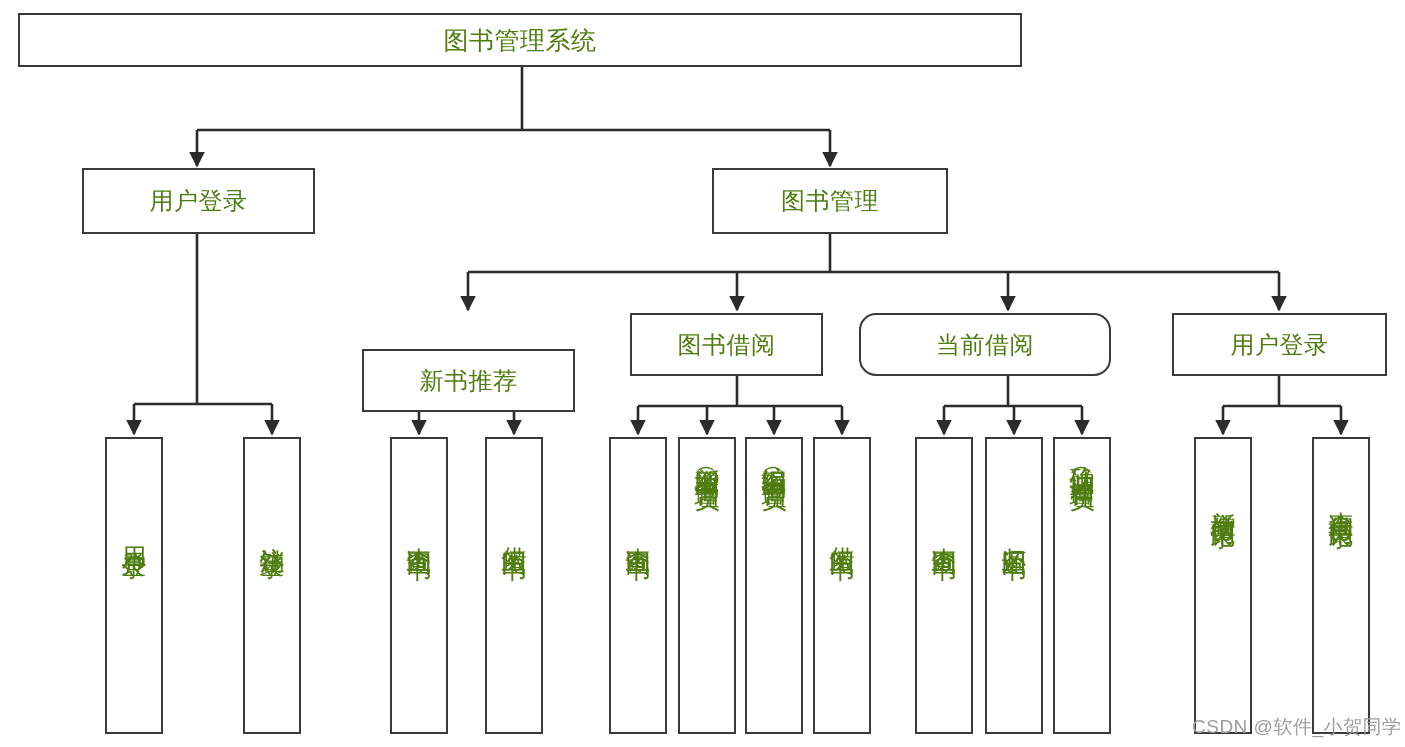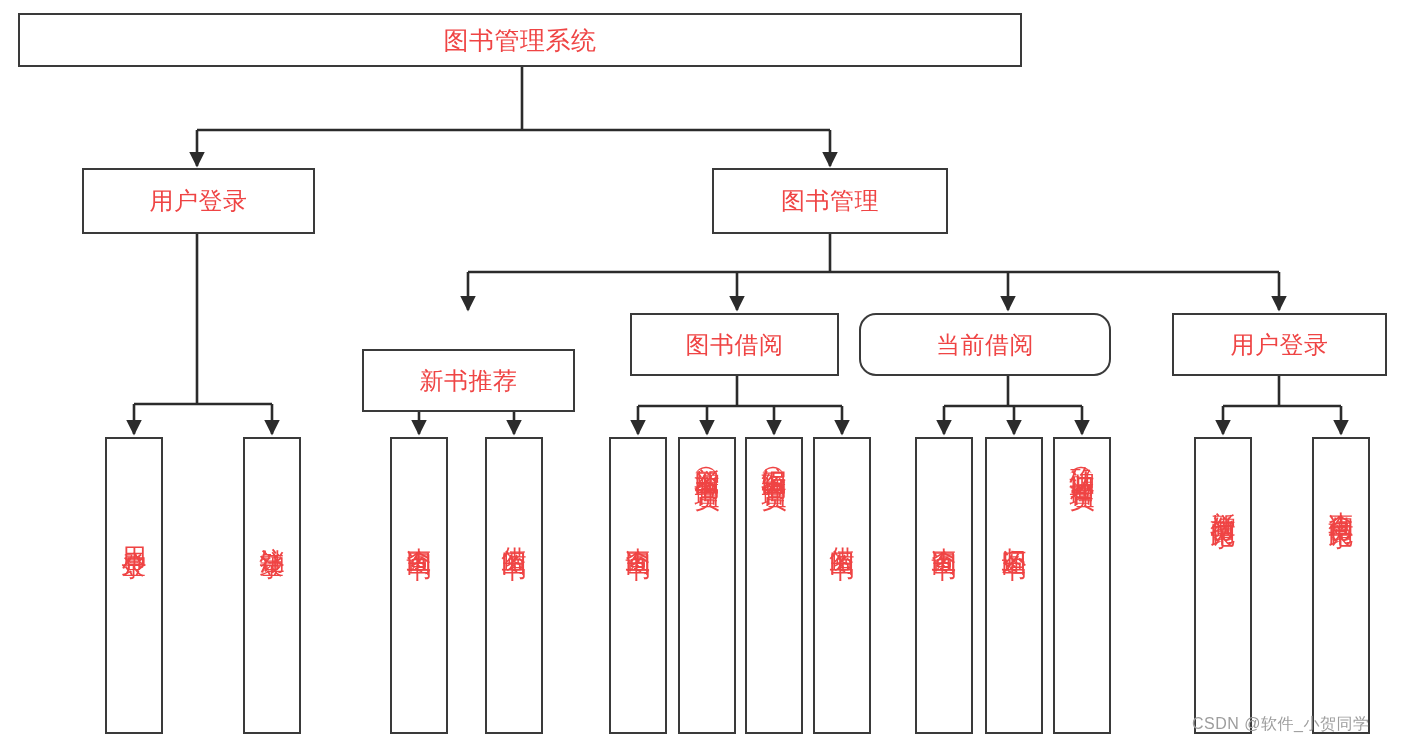--- a/index.html
+++ b/index.html
@@ -27,21 +27,21 @@
     pointer-events: none;
   }
   .node {
     position: absolute;
     box-sizing: border-box;
     background: #ffffff;
     border: 2px solid #3a3a3a;
     display: flex;
     align-items: center;
     justify-content: center;
-    color: #ef4444;
+    color: #4d7c0f;
   }
   .node .node-label {
     display: block;
     text-align: center;
     line-height: 1.06;
     letter-spacing: 0.5px;
   }
   .node-root .node-label {
     font-size: 25px;
   }
@@ -64,21 +64,21 @@
     white-space: nowrap;
   }
   .node-leaf.leaf-mid .node-label {
     margin-top: 80px;
   }
   .node-leaf.leaf-mid2 .node-label {
     margin-top: 44px;
   }
   .watermark {
     position: absolute;
-    font-size: 16px;
+    font-size: 19px;
     color: #9d9d9d;
     white-space: nowrap;
     letter-spacing: 0.5px;
   }
 </style>
 </head>
 <body>
 
 <div id="diagram-root">
 
@@ -139,21 +139,21 @@
   <div class="node node-l2" style="left:82px; top:168px; width:233px; height:66px;">
     <span class="node-label">用户登录</span>
   </div>
   <div class="node node-l2" style="left:712px; top:168px; width:236px; height:66px;">
     <span class="node-label">图书管理</span>
   </div>
 
   <div class="node node-l3" style="left:362px; top:313px; width:213px; height:63px;margin-top:36px;">
     <span class="node-label">新书推荐</span>
   </div>
-  <div class="node node-l3" style="left:630px; top:313px; width:209px; height:63px;">
+  <div class="node node-l3" style="left:630px; top:313px; width:193px; height:63px;">
     <span class="node-label">图书借阅</span>
   </div>
   <div class="node node-l3" style="left:859px; top:313px; width:252px; height:63px;border-radius:17px;">
     <span class="node-label">当前借阅</span>
   </div>
   <div class="node node-l3" style="left:1172px; top:313px; width:215px; height:63px;">
     <span class="node-label">用户登录</span>
   </div>
 
   <div class="node node-leaf leaf-mid" style="left:105px; top:437px; width:58px; height:297px;">

